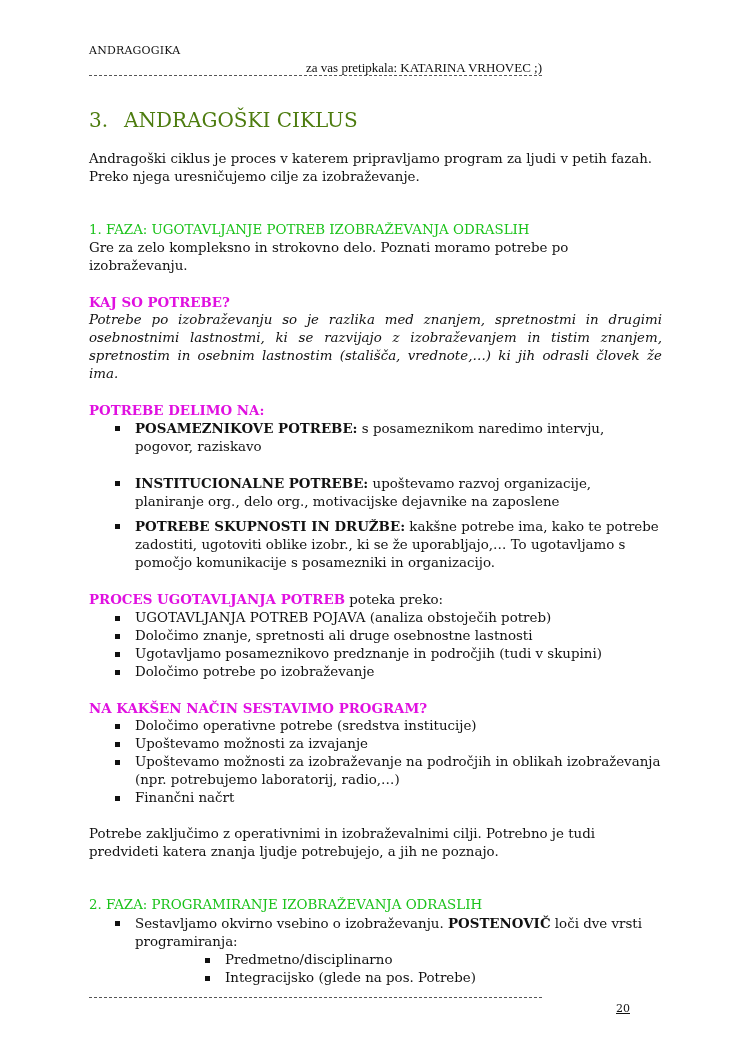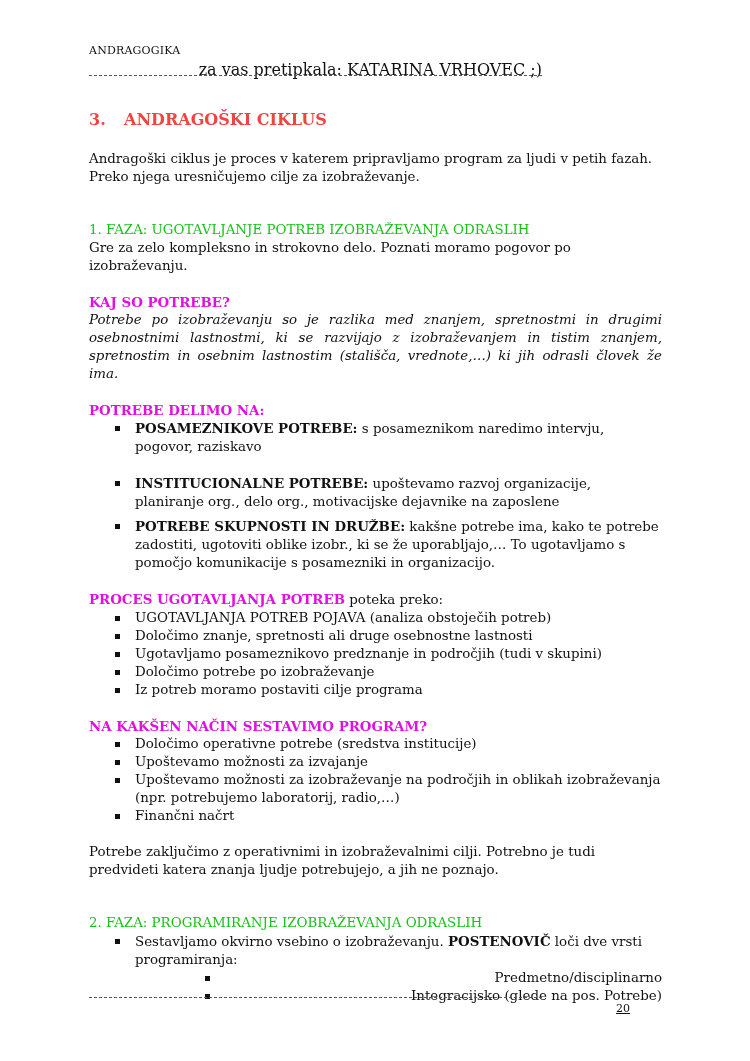--- a/index.html
+++ b/index.html
@@ -1,34 +1,34 @@
 <!DOCTYPE html>
 <html><head>
 <meta charset="utf-8">
 <style>
   html, body { margin:0; padding:0; background:#ffffff; }
   body { width:750px; height:1061px; position:relative; overflow:hidden;
          font-family:"DejaVu Serif","Liberation Serif",serif; color:#111; }
   .page { position:absolute; left:0; top:0; width:594px; height:1061px;padding-left:36px; }
   .hdr-left { position:absolute; left:89px; top:44px; font-size:11px; letter-spacing:0.2px; }
-  .hdr-right { position:absolute; right:88px; top:60px; font-size:16px; }
+  .hdr-right { position:absolute; right:88px; top:60px; font-size:13px;font-family:Liberation Serif, serif; }
   .hdr-line { position:absolute; left:89px; right:88px; top:75px; border-top:1px dashed #555; }
   .ftr-line { position:absolute; left:89px; right:88px; top:997px; border-top:1px dashed #555; }
   .ftr-num { position:absolute; left:0; right:0; top:1002px; text-align:right; font-size:11px;text-decoration:underline; }
   .content { position:absolute; left:89px; width:573px; top:108px; font-size:13.4px; line-height:18px; }
-  h1 { margin:0; font-size:16px; line-height:24px; color:#ef4444; font-weight:bold; }
+  h1 { margin:0; font-size:20px; line-height:24px; color:#4d7c0f; font-weight:normal; }
   h1 .num { display:inline-block; width:35px; }
   p { margin:0; }
   .green { color:#19c219; font-weight:normal; }
   .magenta { color:#e010e0; font-weight:bold; }
   .justify { text-align:justify;font-style:italic; }
   ul { list-style:none; margin:0; padding:0; }
   li { position:relative; padding-left:46px; }
   li::before { content:""; position:absolute; left:26px; top:7px; width:5px; height:5px; background:#111; }
-  ul.sub li { padding-left:136px;text-align:right; }
+  ul.sub li { padding-left:136px; }
   ul.sub li::before { left:116px; }
   b { font-weight:bold; }
 </style>
 </head>
 <body>
 
 <div class="page">
   <div class="hdr-left">ANDRAGOGIKA</div>
   <div class="hdr-right">za vas pretipkala: KATARINA VRHOVEC ;)</div>
   <div class="hdr-line"></div>
@@ -37,42 +37,41 @@
     <h1>
       <span class="num">3.</span><span>ANDRAGOŠKI CIKLUS</span>
     </h1>
 
     <div style="height:18px"></div>
     <p>Andragoški ciklus je proces v katerem pripravljamo program za ljudi v petih fazah.</p>
     <p>Preko njega uresničujemo cilje za izobraževanje.</p>
 
     <div style="height:35px"></div>
     <p class="green">1. FAZA: UGOTAVLJANJE POTREB IZOBRAŽEVANJA ODRASLIH</p>
-    <p>Gre za zelo kompleksno in strokovno delo. Poznati moramo pogovor po izobraževanju.</p>
+    <p>Gre za zelo kompleksno in strokovno delo. Poznati moramo potrebe po izobraževanju.</p>
 
     <div style="height:18px"></div>
     <p class="magenta">KAJ SO POTREBE?</p>
     <p class="justify">Potrebe po izobraževanju so je razlika med znanjem, spretnostmi in drugimi osebnostnimi lastnostmi, ki se razvijajo z izobraževanjem in tistim znanjem, spretnostim in osebnim lastnostim (stališča, vrednote,…) ki jih odrasli človek že ima.</p>
 
     <div style="height:18px"></div>
     <p class="magenta">POTREBE DELIMO NA:</p>
     <ul>
       <li><b>POSAMEZNIKOVE POTREBE:</b><span> s posameznikom naredimo intervju, pogovor, raziskavo</span></li>
       <li style="margin-top:18px"><b>INSTITUCIONALNE POTREBE:</b><span> upoštevamo razvoj organizacije, planiranje org., delo org., motivacijske dejavnike na zaposlene</span></li>
       <li style="margin-top:6px"><b>POTREBE SKUPNOSTI IN DRUŽBE:</b><span> kakšne potrebe ima, kako te potrebe zadostiti, ugotoviti oblike izobr., ki se že uporabljajo,… To ugotavljamo s pomočjo komunikacije s posamezniki in organizacijo.</span></li>
     </ul>
 
     <div style="height:18px"></div>
     <p><span class="magenta">PROCES UGOTAVLJANJA POTREB</span><span> poteka preko:</span></p>
     <ul>
       <li>UGOTAVLJANJA POTREB POJAVA (analiza obstoječih potreb)</li>
       <li>Določimo znanje, spretnosti ali druge osebnostne lastnosti</li>
       <li>Ugotavljamo posameznikovo predznanje in področjih (tudi v skupini)</li>
       <li>Določimo potrebe po izobraževanje</li>
-      <li>Iz potreb moramo postaviti cilje programa</li>
     </ul>
 
     <div style="height:18px"></div>
     <p class="magenta">NA KAKŠEN NAČIN SESTAVIMO PROGRAM?</p>
     <ul>
       <li>Določimo operativne potrebe (sredstva institucije)</li>
       <li>Upoštevamo možnosti za izvajanje</li>
       <li>Upoštevamo možnosti za izobraževanje na področjih in oblikah izobraževanja (npr. potrebujemo laboratorij, radio,…)</li>
       <li>Finančni načrt</li>
     </ul>

